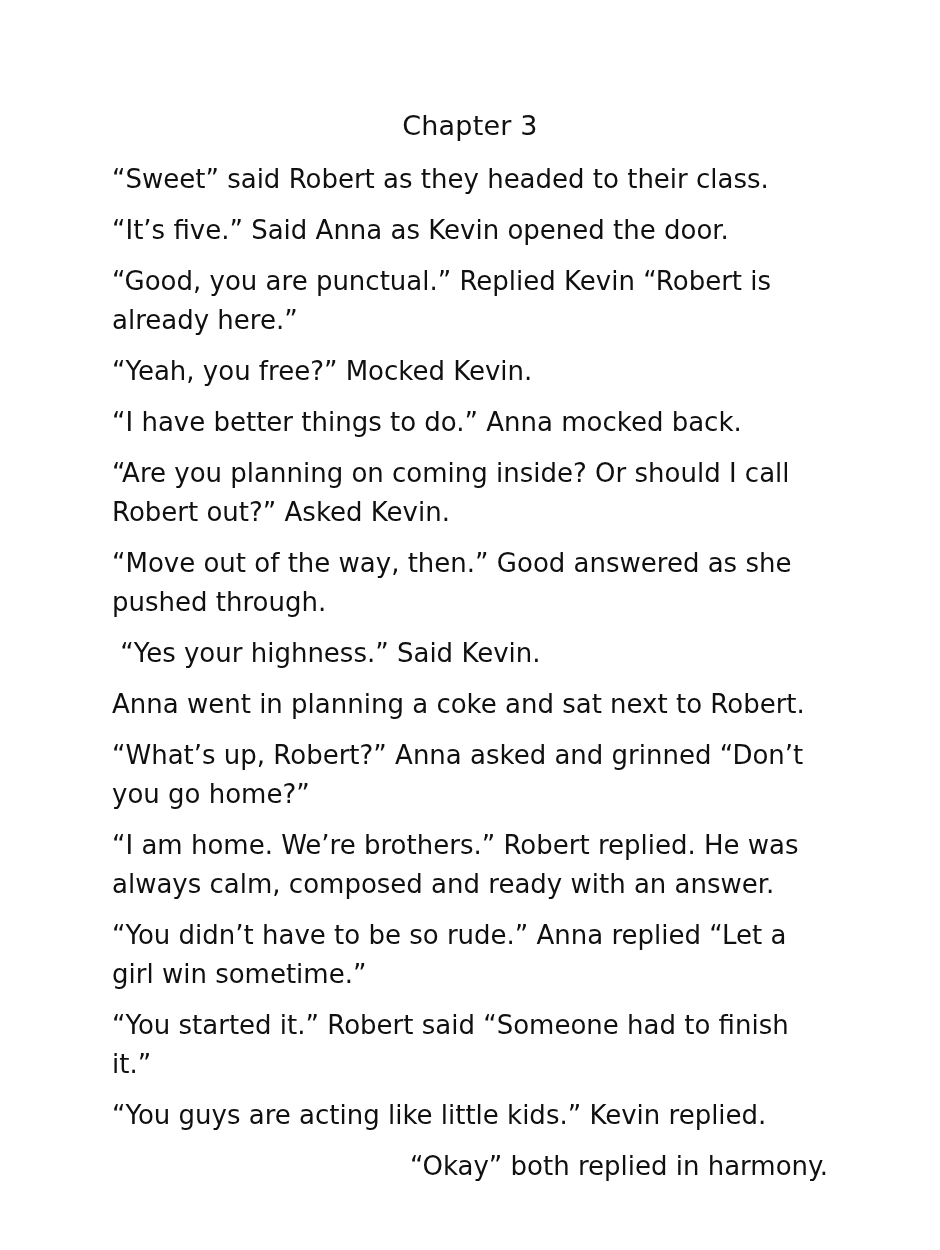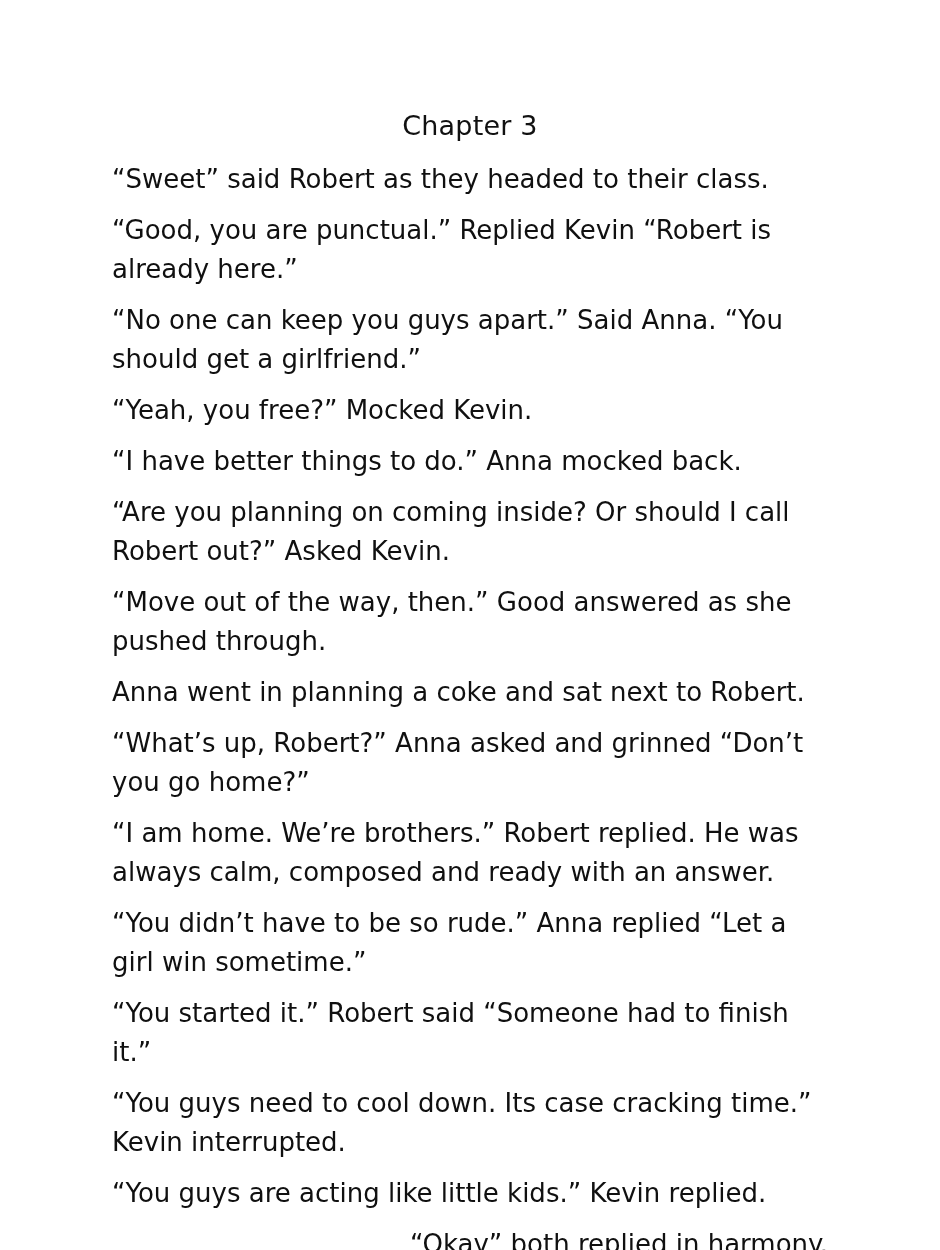--- a/index.html
+++ b/index.html
@@ -47,28 +47,28 @@
     text-align: right;
   }
 </style>
 </head>
 <body>
 
 <div class="page">
   <h1 class="chapter-title">Chapter 3</h1>
   <div class="body-text">
     <p class="para">“Sweet” said Robert as they headed to their class.</p>
+    <p class="para">“It’s five.” Said Anna as Kevin opened the door.</p>
     <p class="para">“Good, you are punctual.” Replied Kevin “Robert is already here.”</p>
-    <p class="para">“No one can keep you guys apart.” Said Anna. “You should get a girlfriend.”</p>
     <p class="para">“Yeah, you free?” Mocked Kevin.</p>
     <p class="para">“I have better things to do.” Anna mocked back.</p>
     <p class="para">“Are you planning on coming inside? Or should I call Robert out?” Asked Kevin.</p>
     <p class="para">“Move out of the way, then.” Good answered as she pushed through.</p>
+    <p class="para"> “Yes your highness.” Said Kevin.</p>
     <p class="para">Anna went in planning a coke and sat next to Robert.</p>
     <p class="para">“What’s up, Robert?” Anna asked and grinned “Don’t you go home?”</p>
     <p class="para">“I am home. We’re brothers.” Robert replied. He was always calm, composed and ready with an answer.</p>
     <p class="para">“You didn’t have to be so rude.” Anna replied “Let a girl win sometime.”</p>
     <p class="para">“You started it.” Robert said “Someone had to finish it.”</p>
-    <p class="para">“You guys need to cool down. Its case cracking time.” Kevin interrupted.</p>
     <p class="para">“You guys are acting like little kids.” Kevin replied.</p>
     <p class="para">“Okay” both replied in harmony.</p>
   </div>
 </div>
 
 </body></html>

